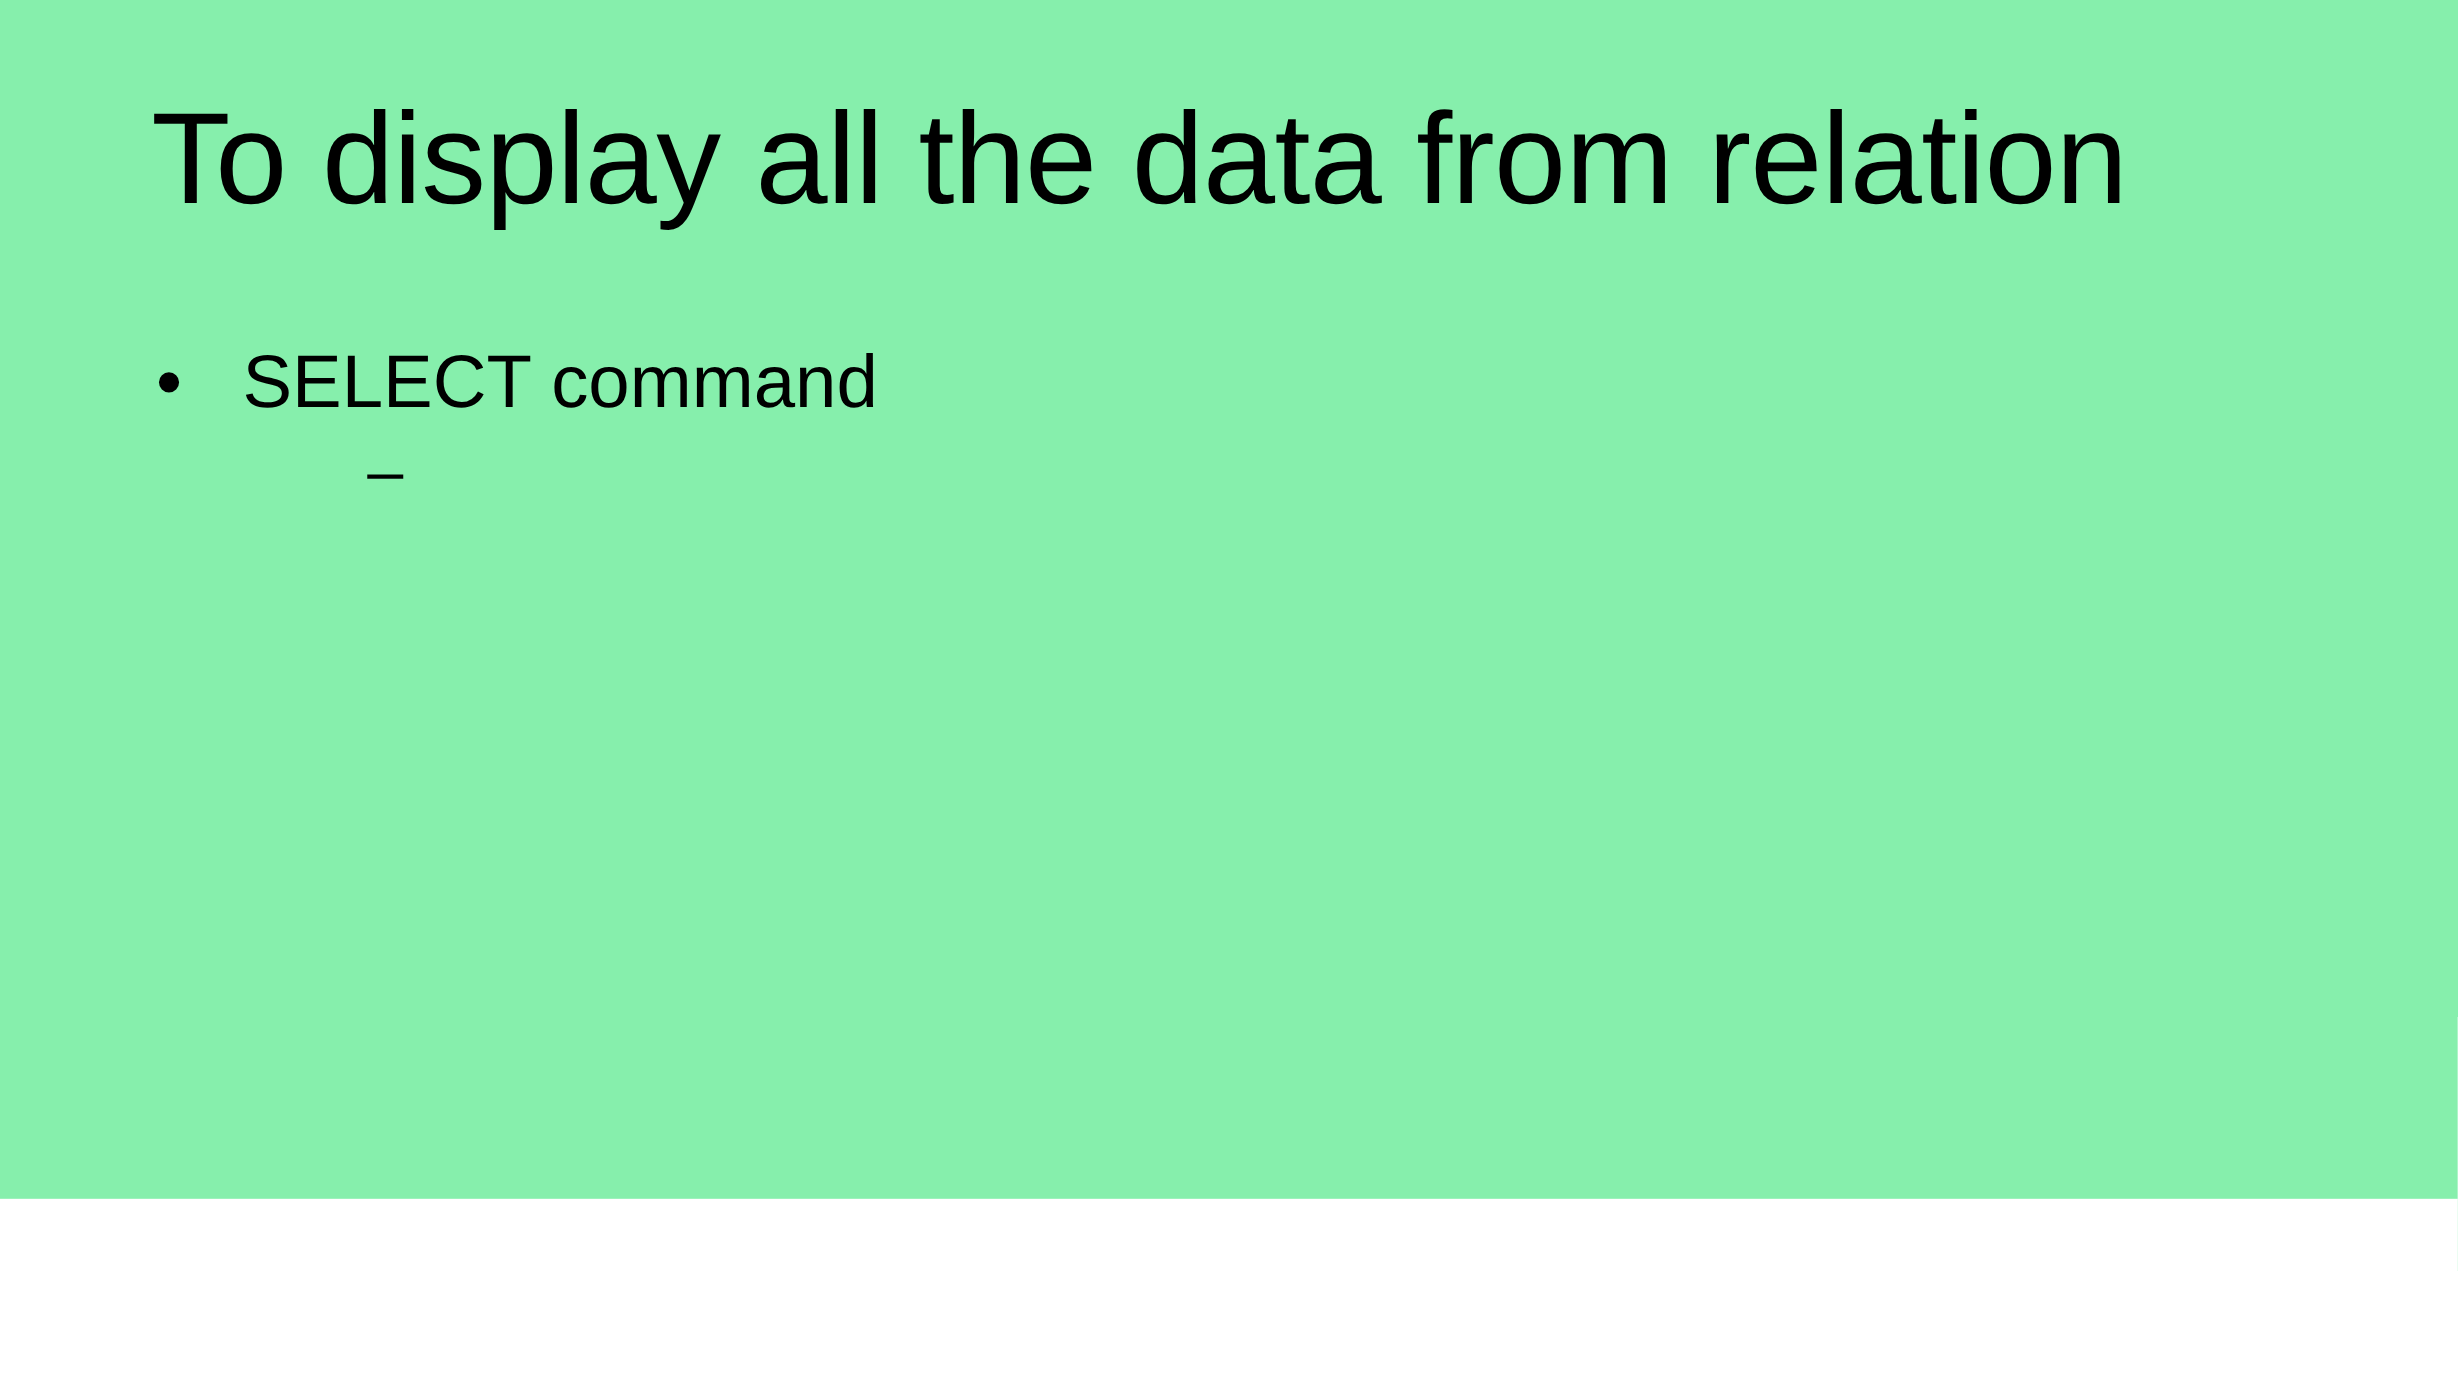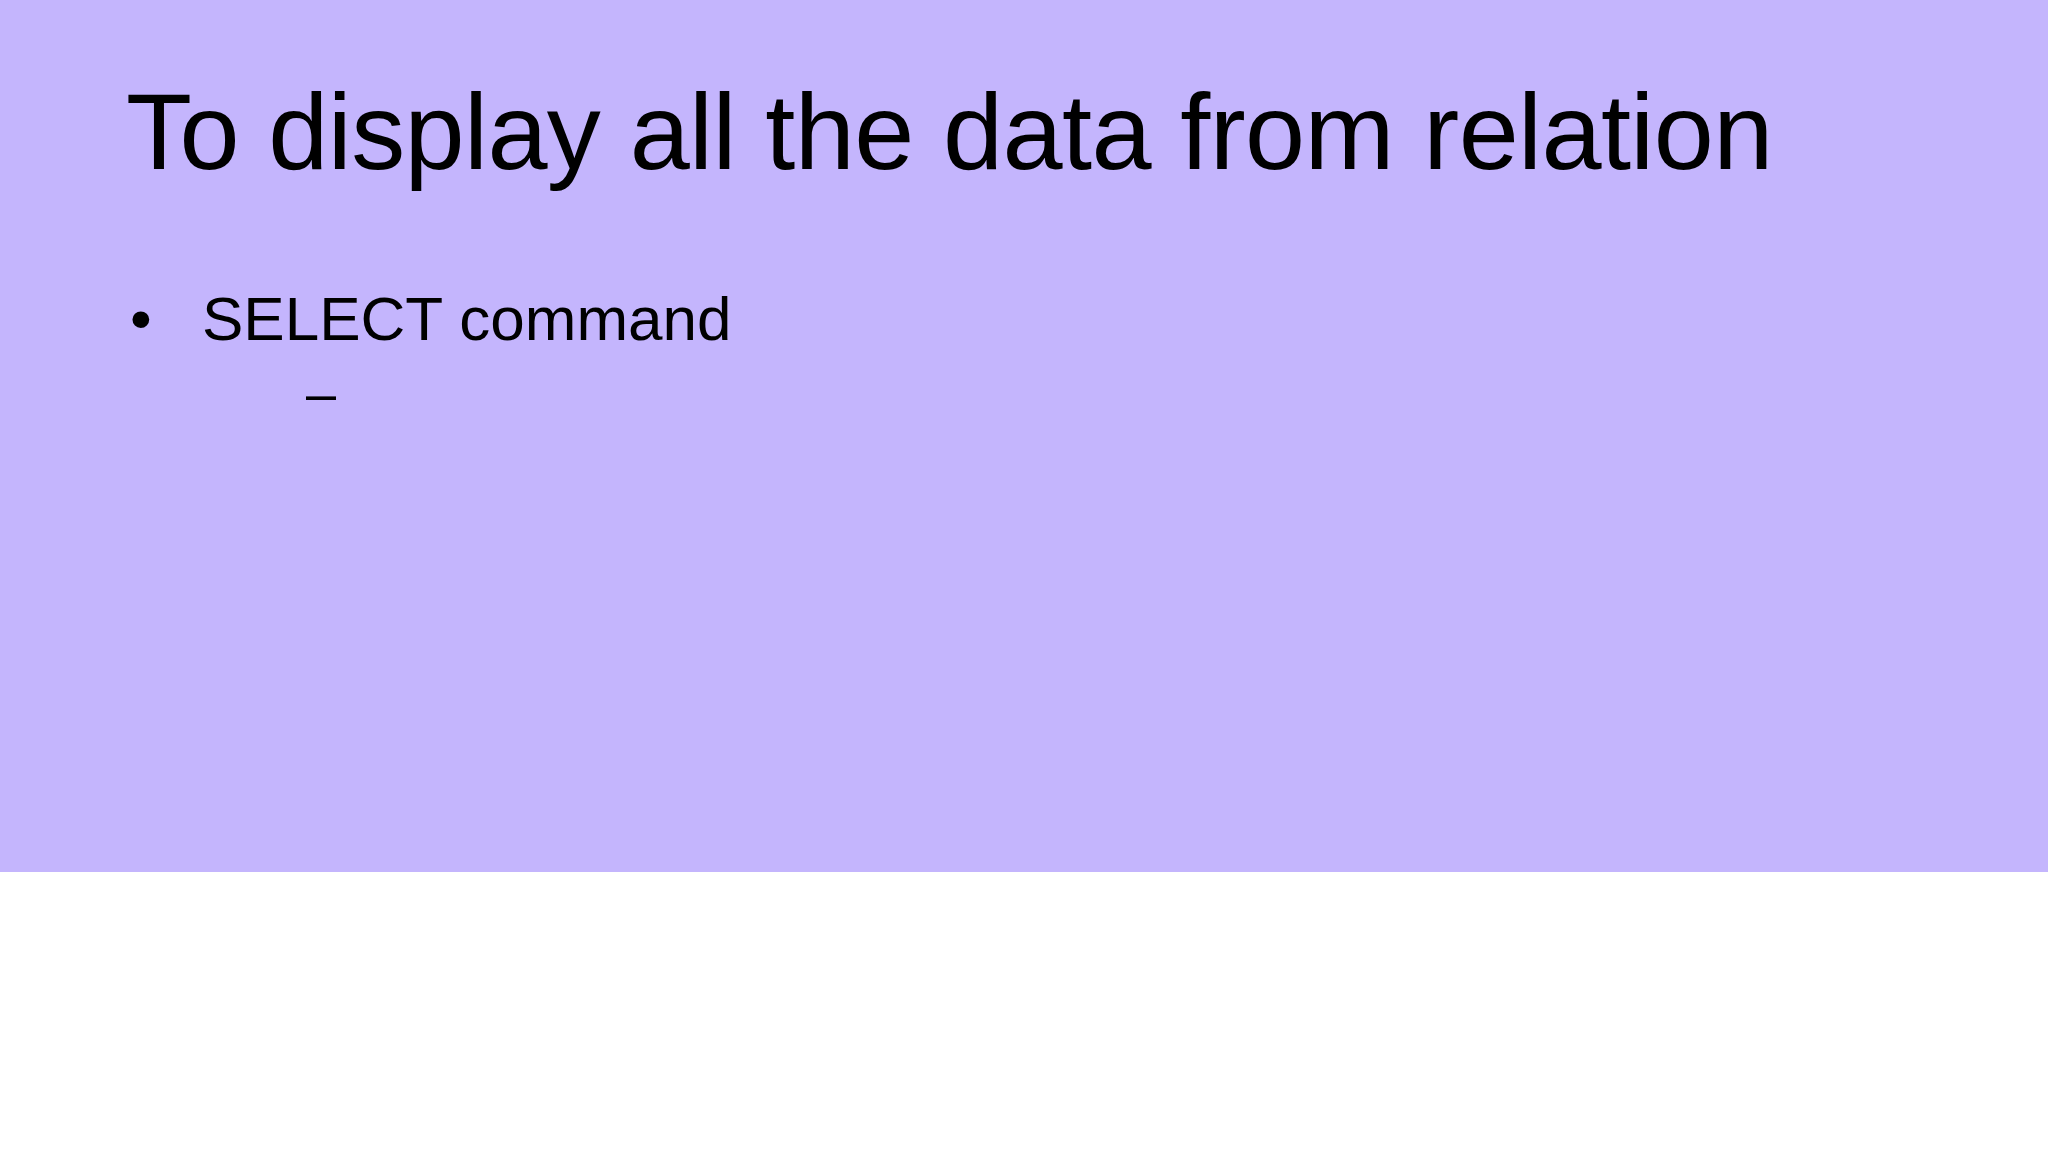--- a/index.html
+++ b/index.html
@@ -11,22 +11,22 @@
     width: 2048px;
     height: 1152px;
     overflow: hidden;
     font-family: "Liberation Sans", sans-serif;
     -webkit-font-smoothing: antialiased;
   }
 
   .slide {
     position: relative;
     width: 2048px;
-    height: 872px;
-    background: #c4b5fd;
+    height: 999px;
+    background: #86efac;
   }
 
   
   .slide-title {
     position: absolute;
     left: 126px;
     top: 74px;
     width: 1840px;
     margin: 0;
     font-size: 108px;

